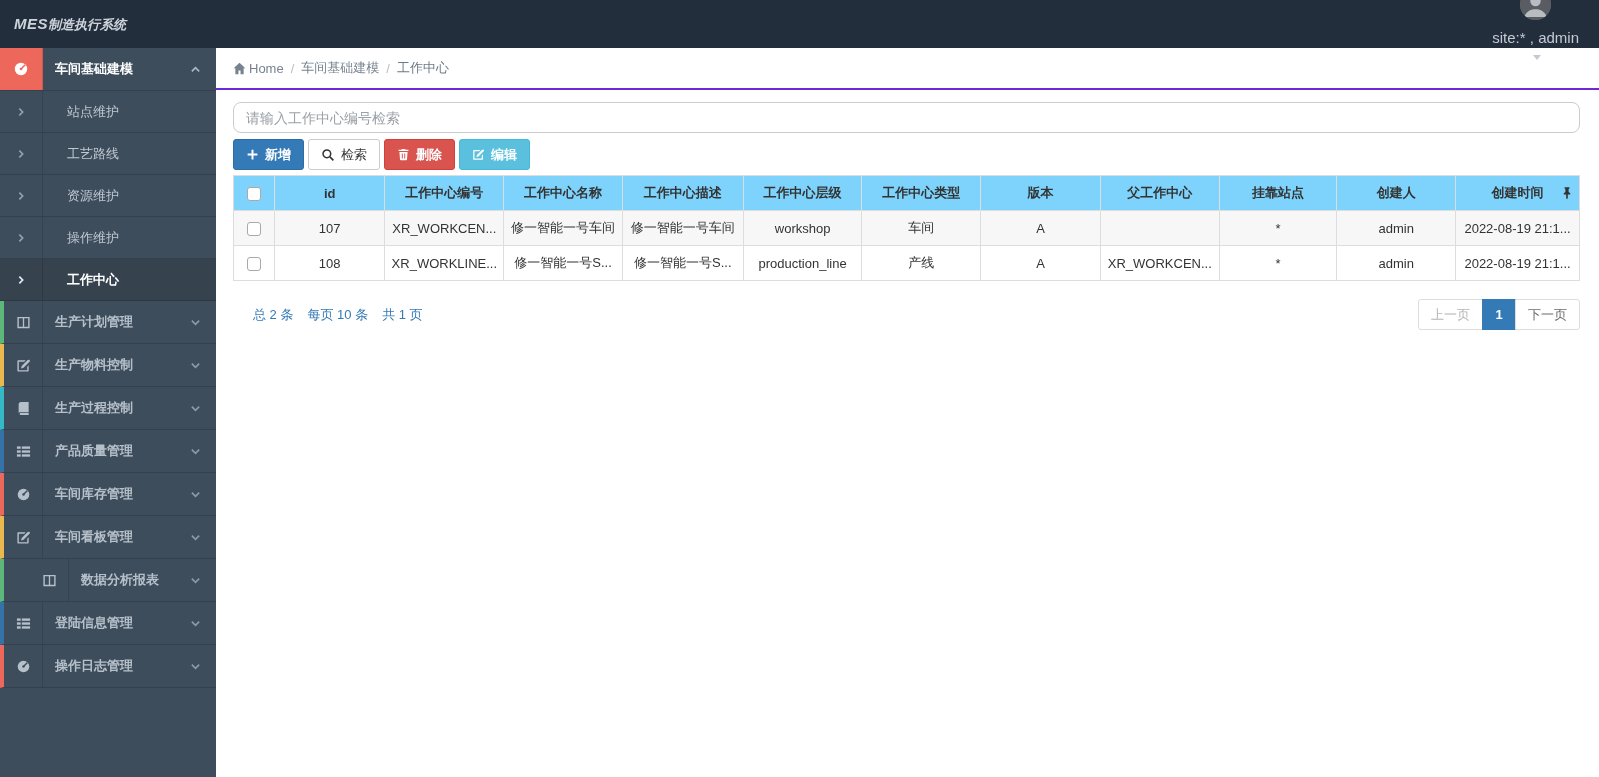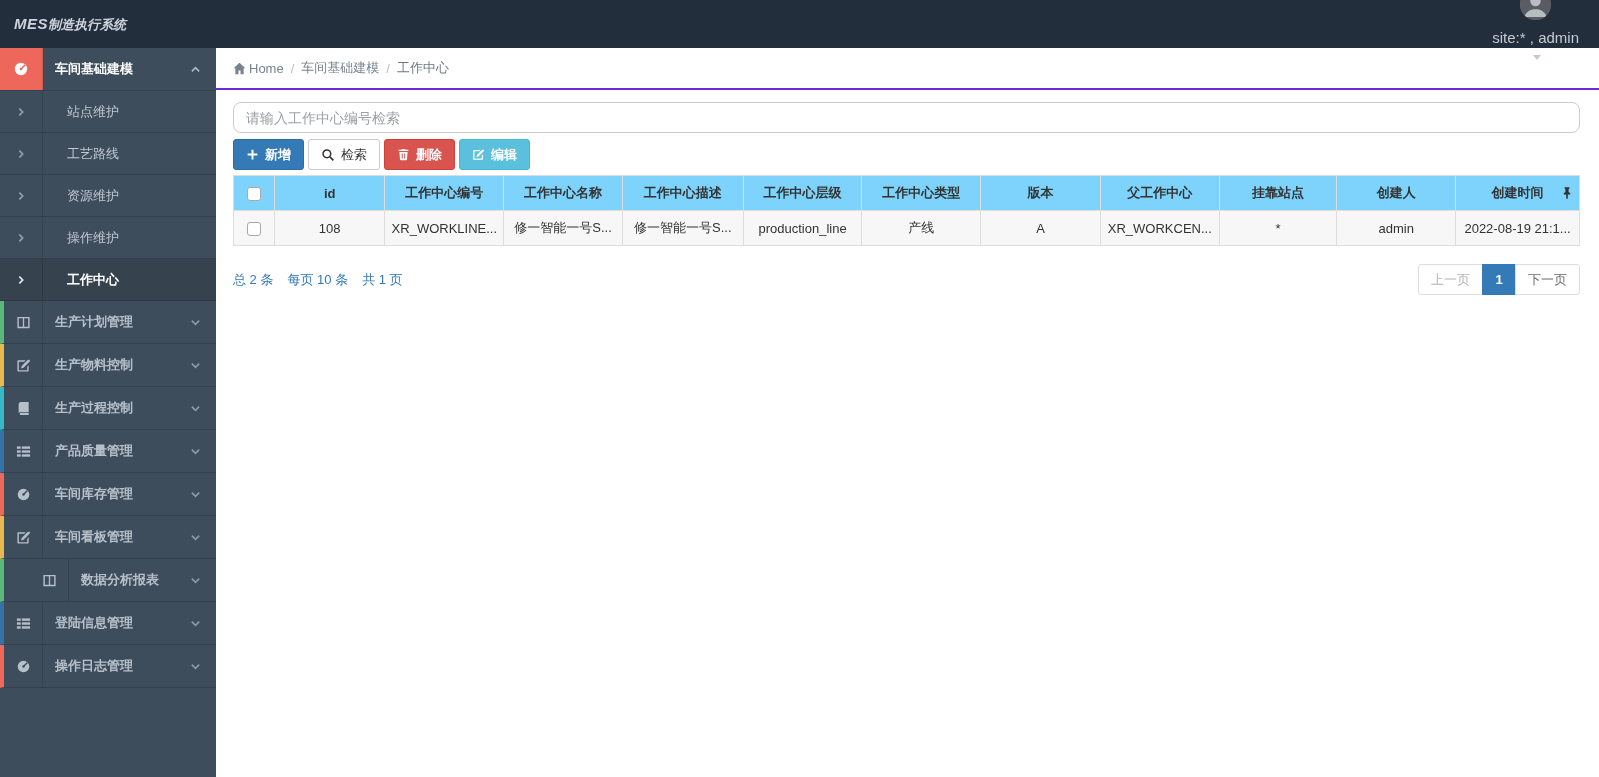--- a/index.html
+++ b/index.html
@@ -71,21 +71,21 @@
   .grid th { font-weight:bold; background:#7dd3fc; }
   .grid tbody tr:nth-child(odd) { background:#f7f7f7; }
   .grid tbody tr:nth-child(even) { background:#fff; }
   .cb { appearance:none; -webkit-appearance:none; width:14px; height:14px; border:1px solid #a9a9a9;
     border-radius:3px; background:#fff; vertical-align:middle; cursor:pointer; }
   .th-created { position:relative; }
   .pin-icon { position:absolute; right:7px; top:50%; transform:translateY(-50%); color:#333;
     cursor:pointer; display:flex; }
 
   .pagerow { display:flex; align-items:center; margin-top:18px; }
-  .summary { color:#337ab7; font-size:13px; display:flex; gap:14px; }
+  .summary { color:#337ab7; font-size:13px; display:flex; gap:14px;margin-left:20px; }
   .pager { margin-left:auto; display:flex; }
   .page-btn { min-width:46px; height:31px; padding:0 12px; display:flex; align-items:center;
     justify-content:center; border:1px solid #ddd; background:#fff; font-size:13px;
     cursor:pointer; margin-left:-1px; }
   .page-btn.first { border-radius:3px 0 0 3px; margin-left:4px; }
   .page-btn.last { border-radius:0 3px 3px 0; }
   .page-btn.prev { color:#b5b5b5; }
   .page-btn.next { color:#6d6d6d; }
   .page-btn.active { background:#337ab7; border-color:#337ab7; color:#fff; font-weight:bold;
     min-width:34px; }
@@ -405,20 +405,36 @@
                 </svg>
               </span>
             </th>
           </tr>
         </thead>
         <tbody>
           <tr>
             <td>
               <input type="checkbox" class="cb" style="">
             </td>
+            <td>107</td>
+            <td>XR_WORKCEN...</td>
+            <td>修一智能一号车间</td>
+            <td>修一智能一号车间</td>
+            <td>workshop</td>
+            <td>车间</td>
+            <td>A</td>
+            <td></td>
+            <td>*</td>
+            <td>admin</td>
+            <td>2022-08-19 21:1...</td>
+          </tr>
+          <tr>
+            <td>
+              <input type="checkbox" class="cb" style="">
+            </td>
             <td>108</td>
             <td>XR_WORKLINE...</td>
             <td>修一智能一号S...</td>
             <td>修一智能一号S...</td>
             <td>production_line</td>
             <td>产线</td>
             <td>A</td>
             <td>XR_WORKCEN...</td>
             <td>*</td>
             <td>admin</td>

